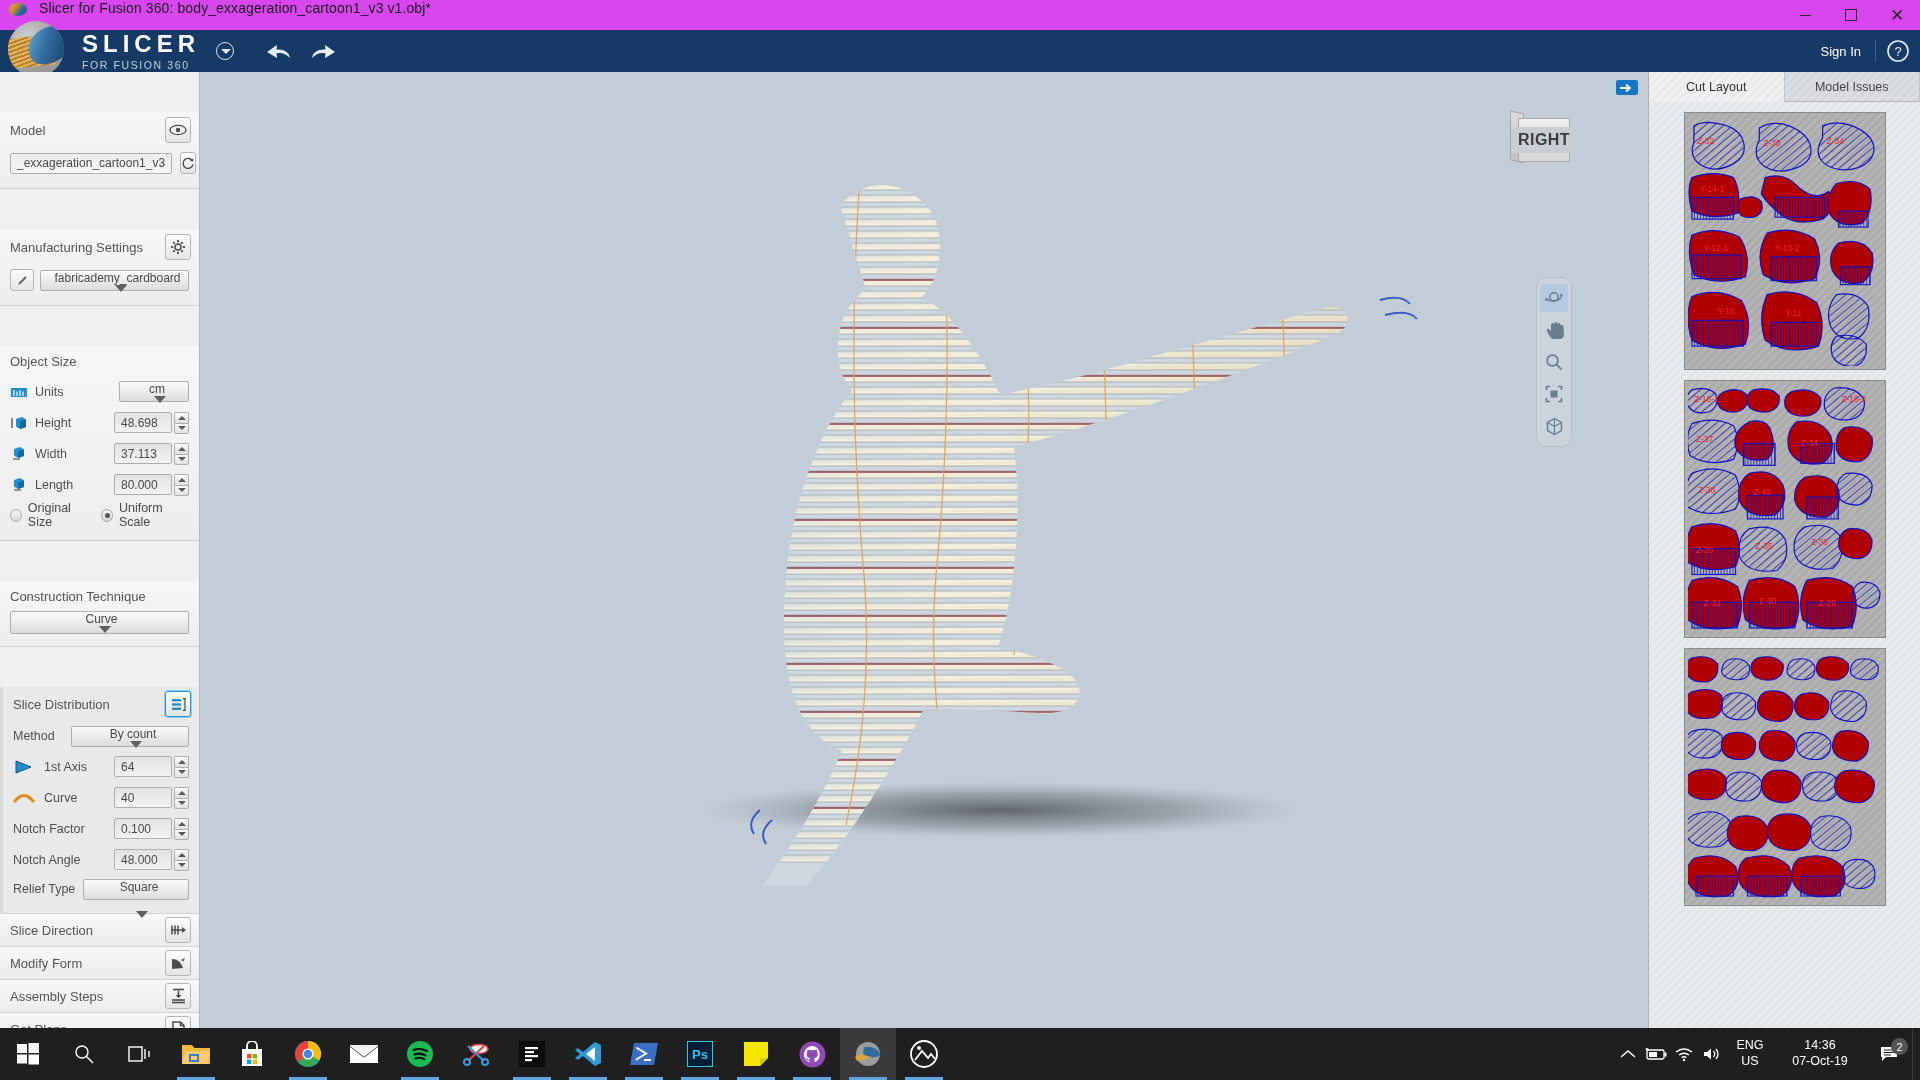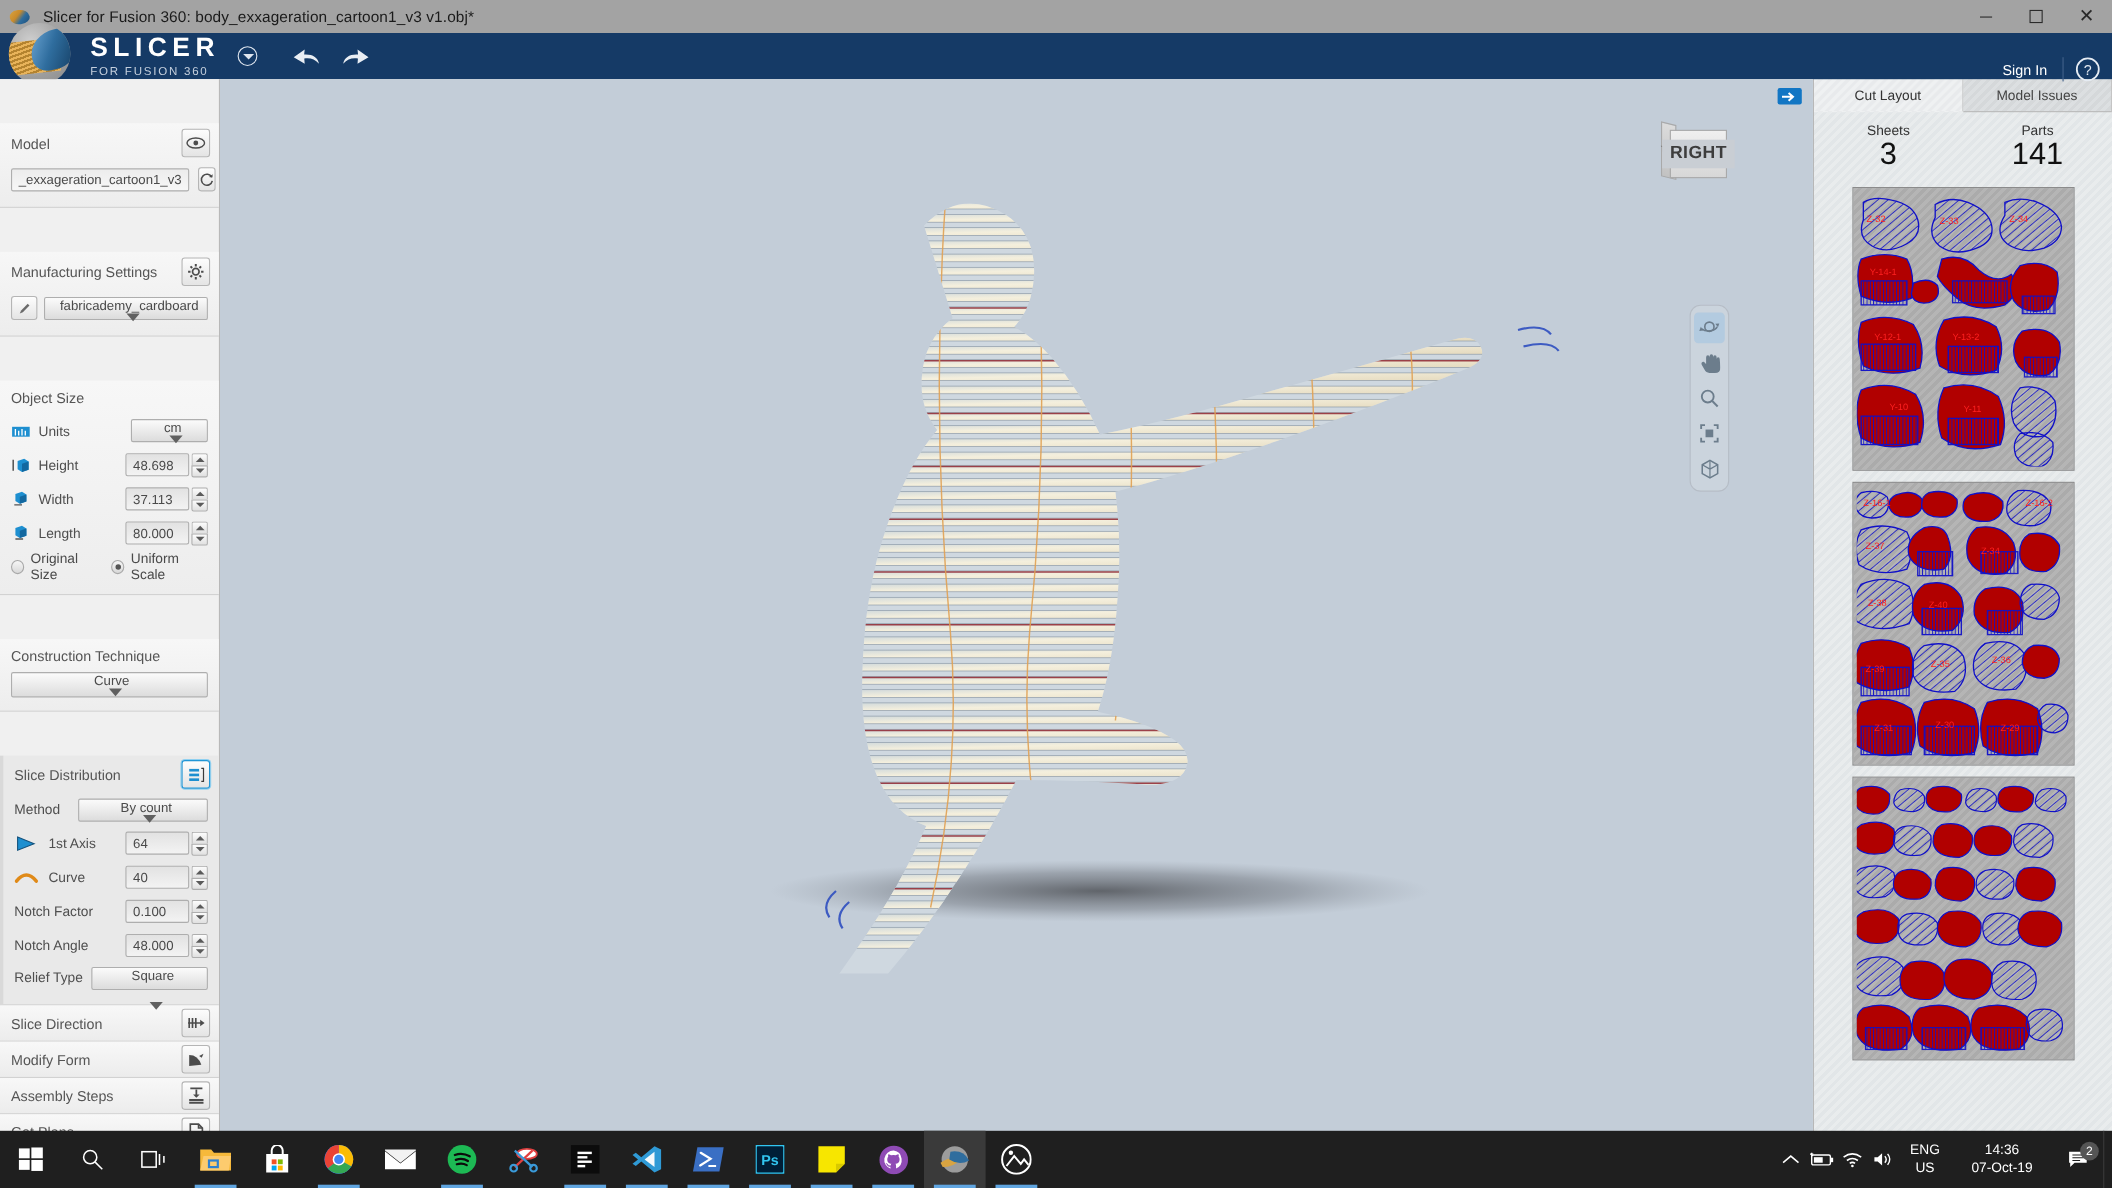--- a/index.html
+++ b/index.html
@@ -6,22 +6,22 @@
   html, body {
     width: 1920px; height: 1080px;
     overflow: hidden;
     font-family: "Liberation Sans", sans-serif;
     background: #ffffff;
   }
 
   
   .titlebar {
     height: 30px; width: 100%;
-    background: #a3a3a3;
-    display: flex; align-items: center;
+    background: #d946ef;
+    display: flex; align-items: flex-start;
     border-bottom: 0;
     position: relative;
   }
   .tb-icon { width: 22px; height: 18px; margin-left: 8px; position: relative; }
   .tb-icon .blob {
     position:absolute; left:1px; top:3px; width:18px; height:13px;
     background: linear-gradient(135deg,#d9a441 0%,#c98a2a 38%,#2f6d9e 62%,#1d4f7a 100%);
     border-radius: 40% 55% 45% 50%;
     transform: rotate(-8deg);
   }
@@ -68,21 +68,21 @@
     margin-left:16px; position:relative;
   }
   .hdr-caret::after {
     content:""; position:absolute; left:4px; top:6px;
     border-left:5px solid transparent; border-right:5px solid transparent;
     border-top:5px solid #dfe6ef;
   }
   .hdr-arrows { display:flex; gap:18px; margin-left:30px; }
   .arr { width:28px; height:20px; position:relative; }
   .arr svg { display:block; }
-  .hdr-right { position:absolute; right:0; top:12px; height:42px; display:flex; align-items:center; }
+  .hdr-right { position:absolute; right:0; top:0; height:42px; display:flex; align-items:center; }
   .signin { color:#ffffff; font-size:13px; margin-right:14px; }
   .hdr-sep { width:1px; height:22px; background:#42618a; }
   .helpbtn { width:44px; display:flex; align-items:center; justify-content:center; }
 
   
   .body-row { display:flex; height: 1008px; width:1920px; }
 
   
   .leftpanel {
     width: 200px; flex:0 0 200px;
@@ -817,30 +817,20 @@
       </div>
     </div>
   </div>
 
   <div class="rightpanel">
     <div class="rp-tabs">
       <div class="rp-tab active">Cut Layout</div>
       <div class="rp-tab">Model Issues</div>
     </div>
 
-    <div class="rp-stats">
-      <div class="rp-stat">
-        <div class="k">Sheets</div>
-        <div class="v">3</div>
-      </div>
-      <div class="rp-stat">
-        <div class="k">Parts</div>
-        <div class="v">141</div>
-      </div>
-    </div>
 
     <div class="sheet">
       <div class="inner">
         <svg width="100%" height="100%" viewBox="0 0 196 252" preserveAspectRatio="none">
           <defs>
             <pattern id="hatchB" width="6" height="6" patternTransform="rotate(50)" patternUnits="userSpaceOnUse">
               <line x1="0" y1="0" x2="0" y2="6" stroke="#1010c8" stroke-width="1.4"></line>
             </pattern>
             <pattern id="hatchV" width="3" height="3" patternUnits="userSpaceOnUse">
               <line x1="0" y1="0" x2="0" y2="3" stroke="#1010c8" stroke-width="1.6"></line>

